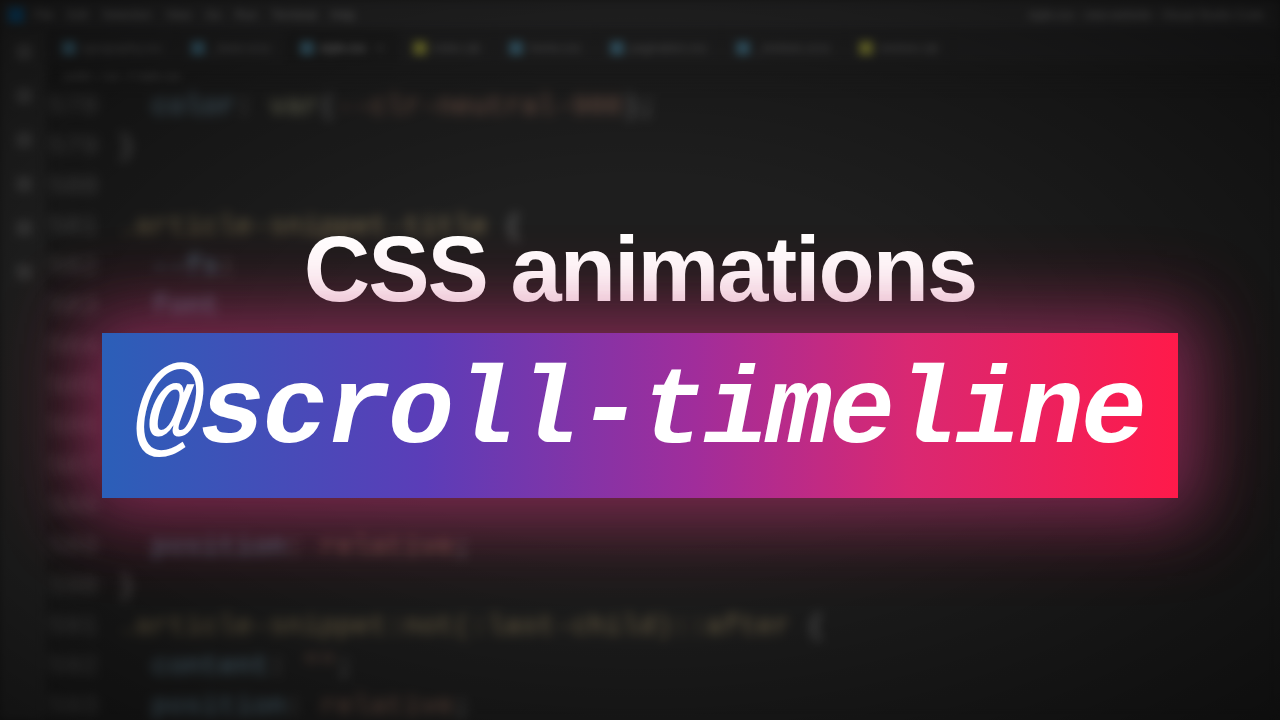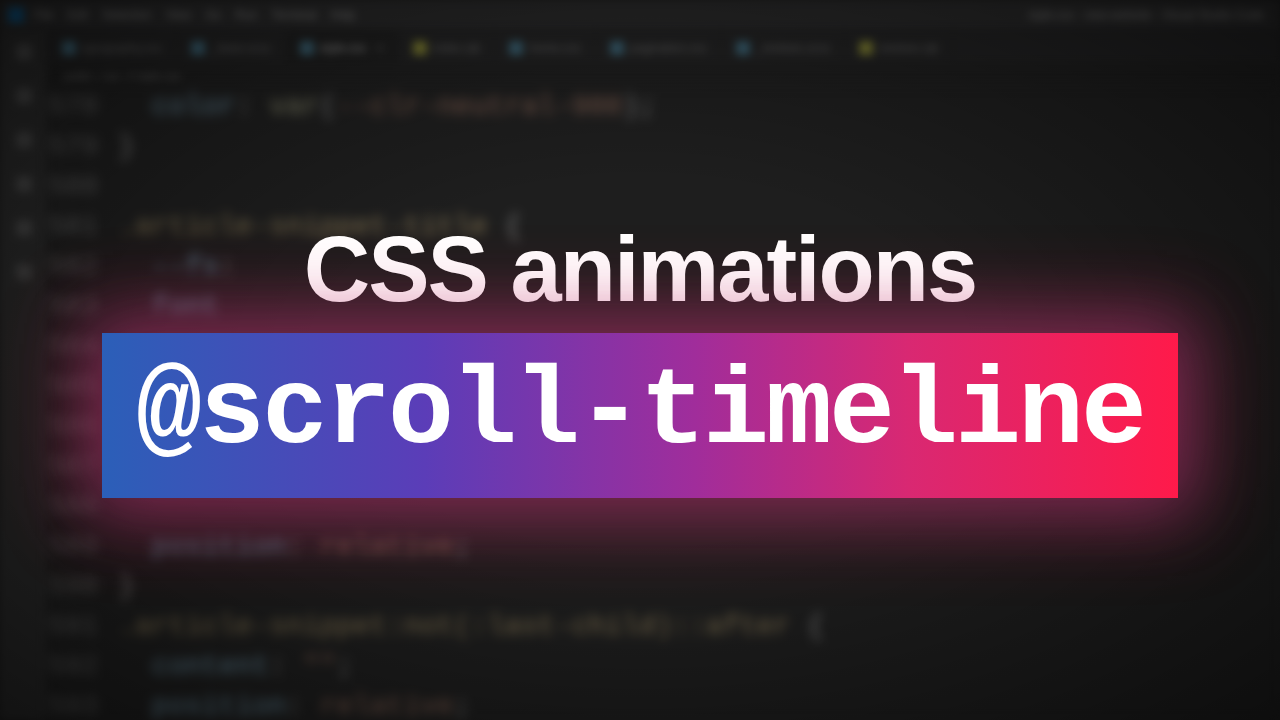--- a/index.html
+++ b/index.html
@@ -135,20 +135,21 @@
   color: #ffffff;
   letter-spacing: -2px;
   margin-bottom: 18px;
   text-align: left;
   line-height: 1;
 }
 .gradient-box {
   background: linear-gradient(90deg, #2b5fb8 0%, #5b3db8 30%, #a02d9b 55%, #d92872 75%, #ff1a4a 100%);
   padding: 25px 34px 30px 34px;
   box-shadow: 0 0 80px 20px rgba(255, 26, 74, 0.45), 0 0 60px 10px rgba(43, 95, 184, 0.35);
+  font-style: italic;
 }
 .code-text {
   font-family: 'Consolas', 'Menlo', 'Courier New', monospace;
   font-weight: 700;
   font-size: 110px;
   color: #ffffff;
   letter-spacing: -3px;
   line-height: 1;
 }
 

